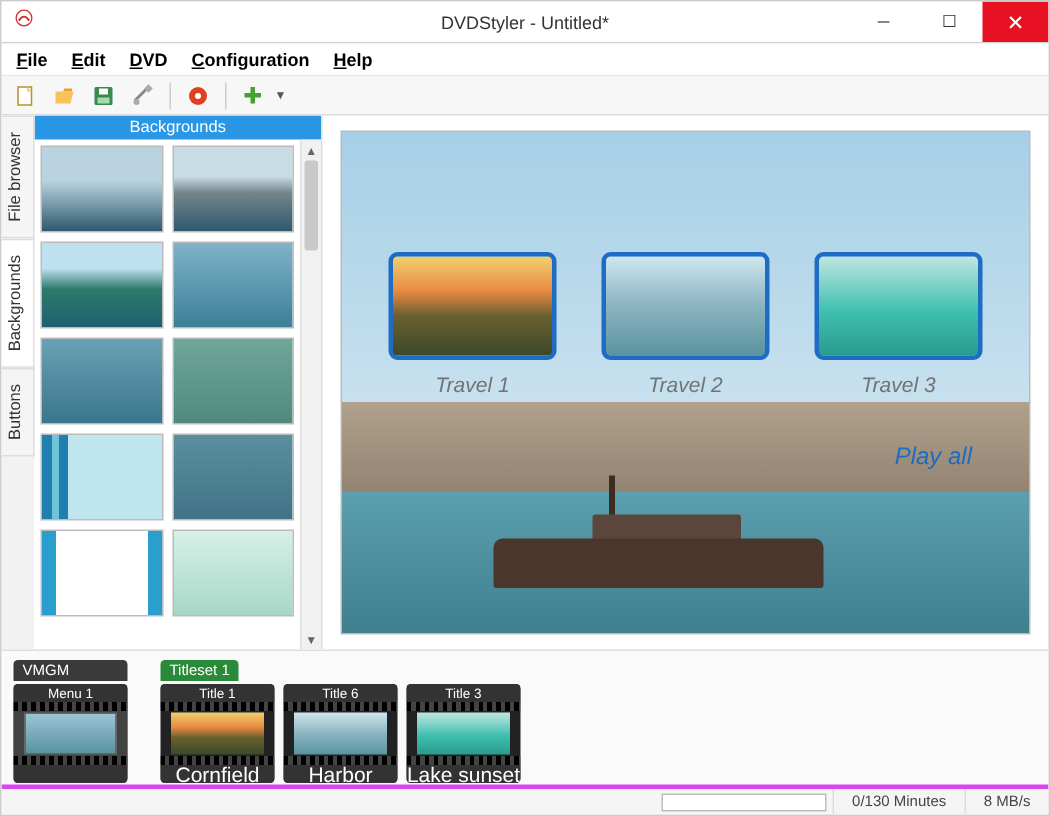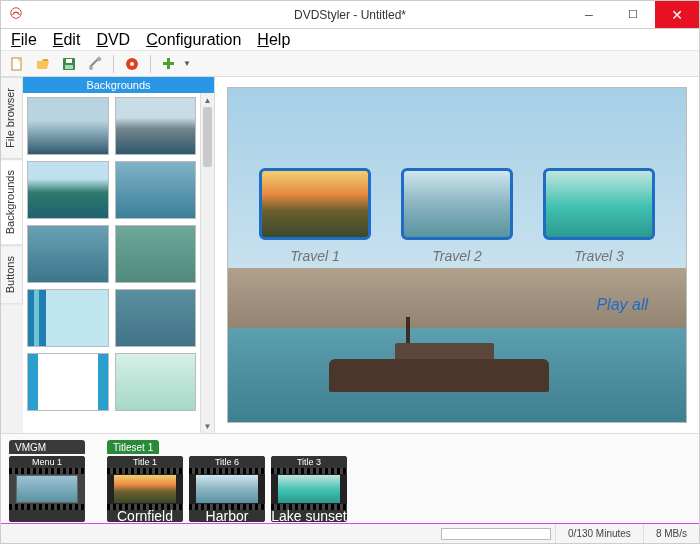--- a/index.html
+++ b/index.html
@@ -10,21 +10,21 @@
   .titlebar .left { display:flex; align-items:center; padding-left:8px; gap:6px; }
   .titlebar .center { color:#333; font-size:12px; position:absolute; left:0; right:0; text-align:center; pointer-events:none; }
   .titlebar .winbtns { display:flex; height:100%; }
   .winbtn { width:44px; display:flex; align-items:center; justify-content:center; font-size:11px; color:#333; }
   .winbtn.close { background:#e81123; color:#fff; font-size:14px; }
 
   .app-icon svg { width:14px; height:14px; }
 
   
   .menubar { height:22px; background:#fff; display:flex; align-items:center; padding:0 4px; gap:4px; border-bottom:1px solid #e5e5e5;}
-  .menuitem { font-size:16px; padding:2px 6px; color:#000; }
+  .menuitem { font-size:12px; padding:2px 6px; color:#000;font-weight:bold; }
   .menuitem u { text-decoration: underline; }
 
   
   .toolbar { height:26px; background:#f7f7f7; display:flex; align-items:center; padding:0 6px; gap:6px; border-bottom:1px solid #ddd;}
   .tbtn { width:20px; height:20px; display:flex; align-items:center; justify-content:center; }
   .sep { width:1px; height:18px; background:#ccc; margin:0 2px;}
 
   
   .main { flex:1; display:flex; overflow:hidden; }
 
@@ -70,21 +70,21 @@
   .tl-item .top { height:12px; background:#333; color:#fff; font-size:9px; text-align:center; line-height:12px;}
   .tl-item .mid { height:42px; display:flex; align-items:center; justify-content:center; position:relative;}
   .tl-item .mid::before, .tl-item .mid::after { content:""; position:absolute; left:0; right:0; height:6px; background: repeating-linear-gradient(90deg,#000 0 3px,#444 3px 6px); }
   .tl-item .mid::before { top:0;} .tl-item .mid::after { bottom:0;}
   .tl-item .mid .img { width:62px; height:28px; }
   .tl-item.menu .mid { background:#424242;}
   .tl-item.menu .mid .img { border:1px solid #666; }
   .tl-item .bot { height:12px; background:#333; color:#fff; font-size:14px; text-align:center; line-height:12px;}
 
   
-  .statusbar { height:20px; background:#f5f5f5; border-top:1px solid #d946ef; display:flex; align-items:center; font-size:10px; color:#444;}
+  .statusbar { height:20px; background:#f5f5f5; border-top:3px solid #d946ef; display:flex; align-items:center; font-size:10px; color:#444;}
   .statusbar .spacer { flex:1; }
   .statusbar .pbar { width:110px; height:12px; border:1px solid #bbb; margin:0 4px; background:#fff;}
   .statusbar .cell { padding:0 12px; border-left:1px solid #ddd; height:100%; display:flex; align-items:center;}
 
   
   .bgA{background:linear-gradient(#b9d4e0 40%,#2f586d)}
   .bgB{background:linear-gradient(#c8dce6 35%,#73858a 55%,#2f586d)}
   .bgC{background:linear-gradient(#bfe1ef 30%,#2d7a6a 55%,#1f6071)}
   .bgD{background:linear-gradient(#7fb3c8,#3b7f98)}
   .bgE{background:linear-gradient(#6aa0b4,#3a768b)}

